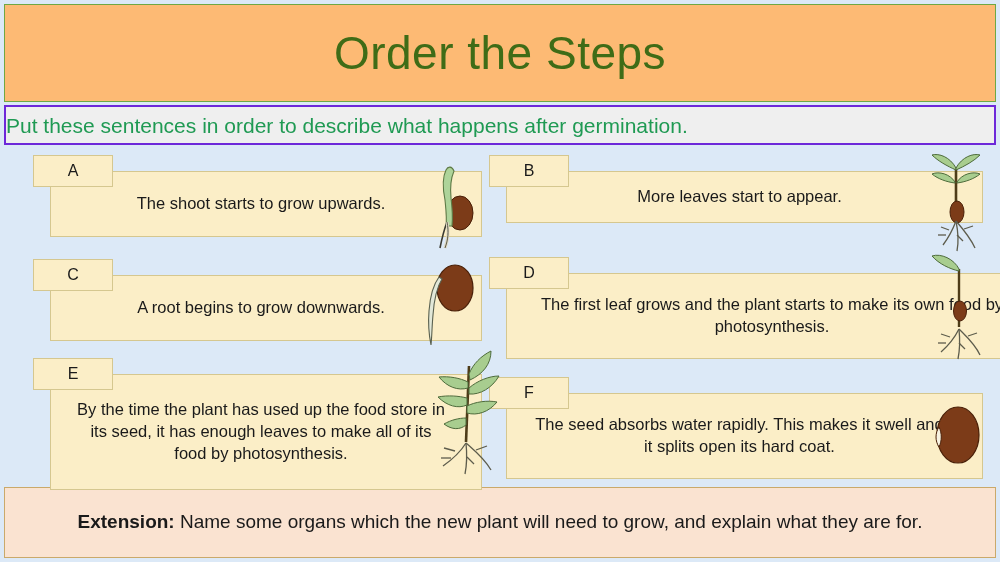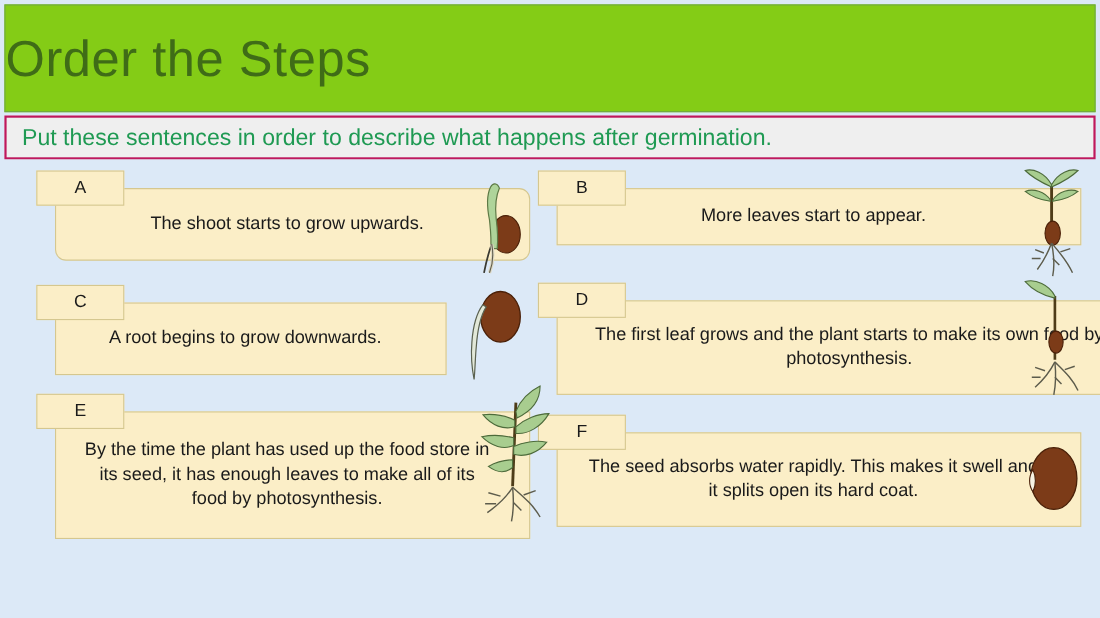--- a/index.html
+++ b/index.html
@@ -18,48 +18,48 @@
     background: #dce9f7;
   }
 
   
   #title-bar {
     position: absolute;
     left: 4px;
     top: 4px;
     width: 992px;
     height: 98px;
-    background: #84cc16;
+    background: #fdba74;
     border: 1px solid #6fa843;
     box-sizing: border-box;
     display: flex;
     align-items: center;
-    justify-content: flex-start;
+    justify-content: center;
   }
   #title-text {
     font-size: 46px;
     color: #3f6c17;
     letter-spacing: 0.5px;
     font-weight: 400;
     line-height: 1;
   }
 
   
   #subtitle-bar {
     position: absolute;
     left: 4px;
     top: 105px;
     width: 992px;
     height: 40px;
     background: #efefef;
-    border: 2px solid #be185d;
-    box-sizing: border-box;
-    display: flex;
-    align-items: center;
-    padding-left: 14px;
+    border: 2px solid #6d28d9;
+    box-sizing: border-box;
+    display: flex;
+    align-items: center;
+    padding-left: 0;
   }
   #subtitle-text {
     font-size: 21px;
     color: #1f9a53;
     line-height: 1;
   }
 
   
   #body-area {
     position: absolute;
@@ -158,21 +158,21 @@
   <div id="subtitle-bar">
     <div id="subtitle-text">Put these sentences in order to describe what happens after germination.</div>
   </div>
 
   <div id="body-area">
 
     <div class="card" style="left:33px; top:10px;">
       <div class="card-tab">
         <span class="card-tab-label">A</span>
       </div>
-      <div class="card-body" style="width:432px; height:66px;border-radius:10px;">
+      <div class="card-body" style="width:432px; height:66px;">
         <div class="card-text">The shoot starts to grow upwards.</div>
       </div>
 
       <div class="plant" style="left:396px; top:5px; width:52px; height:92px;">
         <svg width="52" height="92" viewBox="0 0 52 92">
 
           <ellipse cx="31" cy="53" rx="13" ry="17" fill="#7c3b18" stroke="#4a2008" stroke-width="1"></ellipse>
 
           <path d="M17 10 C13 18 14 30 16 40 C17 50 18 58 17 66 L23 66 C24 56 23 46 22 38 C21 28 22 18 25 11 C23 6 19 6 17 10 Z" fill="#aed49a" stroke="#5e7a46" stroke-width="1.1"></path>
 
@@ -216,21 +216,21 @@
             <path d="M34 86 L40 92"></path>
           </g>
         </svg>
       </div>
     </div>
 
     <div class="card" style="left:33px; top:114px;">
       <div class="card-tab">
         <span class="card-tab-label">C</span>
       </div>
-      <div class="card-body" style="width:356px; height:66px;">
+      <div class="card-body" style="width:432px; height:66px;">
         <div class="card-text">A root begins to grow downwards.</div>
       </div>
 
       <div class="plant" style="left:382px; top:-6px; width:66px; height:100px;">
         <svg width="66" height="100" viewBox="0 0 66 100">
 
           <ellipse cx="40" cy="35" rx="18" ry="23" fill="#7c3b18" stroke="#4a2008" stroke-width="1.2"></ellipse>
 
           <path d="M27 26 C22 34 19 48 18 62 C17 72 17 82 16 92
                    C14 82 13 70 14 58 C15 44 18 32 24 24 Z" fill="#e2e8d8" stroke="#5a6150" stroke-width="1.1"></path>
@@ -318,14 +318,17 @@
         <svg width="60" height="80" viewBox="0 0 60 80">
           <ellipse cx="32" cy="40" rx="21" ry="28" fill="#7c3b18" stroke="#4a2008" stroke-width="1.2"></ellipse>
 
           <path d="M13 32 C9 38 9 46 13 52 C16 46 16 38 13 32 Z" fill="#f7f2e2" stroke="#4a2008" stroke-width="1"></path>
         </svg>
       </div>
     </div>
 
   </div>
 
+  <div id="extension-bar">
+    <div id="extension-text"><span id="extension-label">Extension:</span><span> Name some organs which the new plant will need to grow, and explain what they are for.</span></div>
+  </div>
 
 </div>
 
 </body></html>

